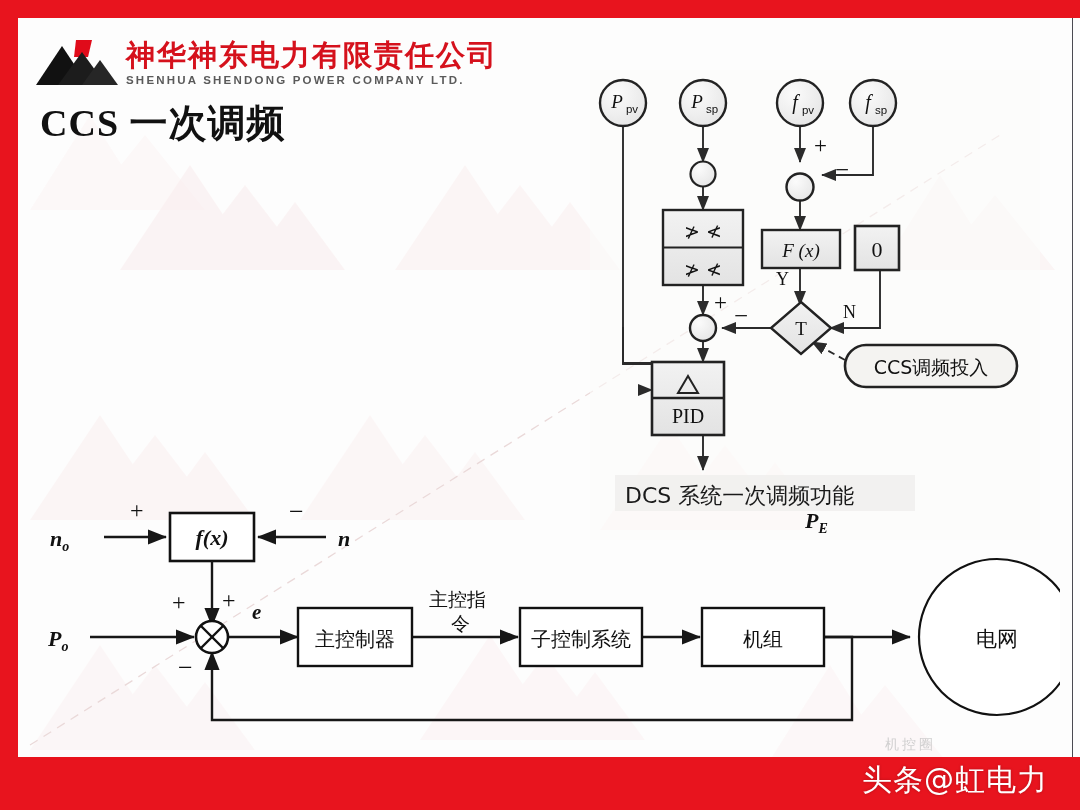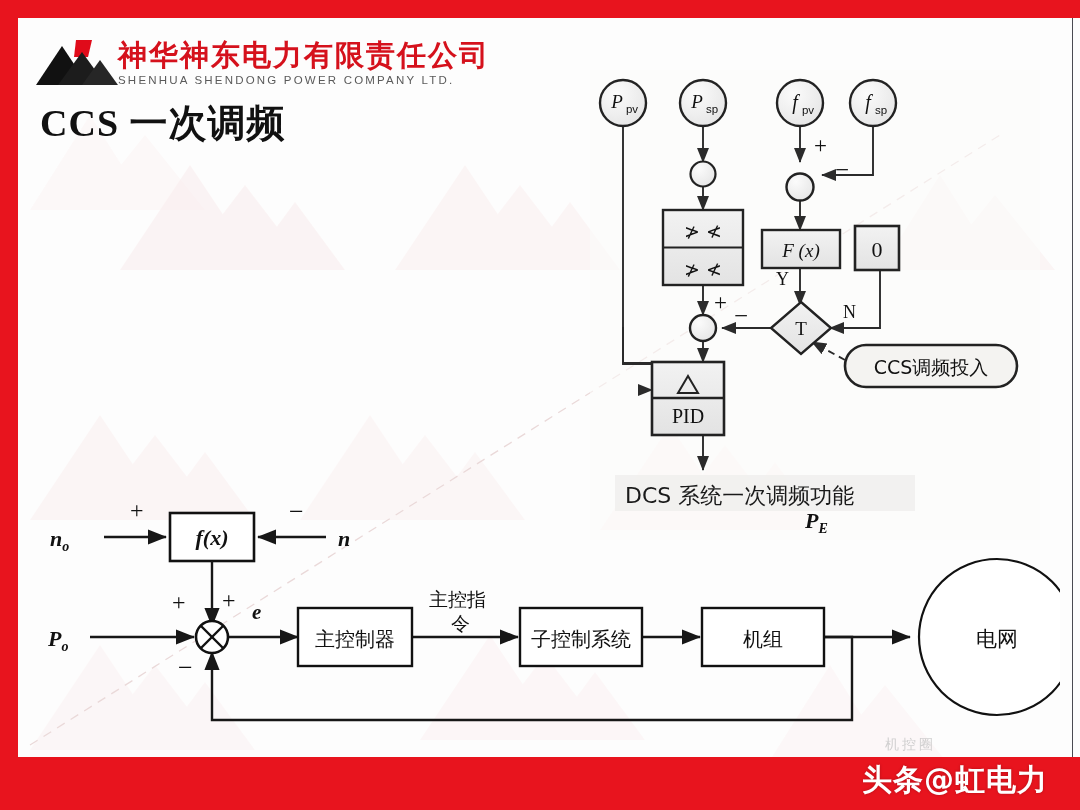--- a/index.html
+++ b/index.html
@@ -17,42 +17,42 @@
   
   .wm{position:absolute;opacity:.30;pointer-events:none;}
   .wm svg{display:block;}
 
   
   .diag{position:absolute;left:0;top:0;width:1080px;height:810px;pointer-events:none;}
 
   
   #logo-wrap{position:absolute;left:36px;top:38px;display:flex;align-items:flex-start;}
   #logo-mark{width:82px;height:48px;flex:0 0 auto;}
-  #logo-text{margin-left:0;}
+  #logo-text{margin-left:8px;}
   #logo-cn{font-family:"DejaVu Sans","Liberation Sans",sans-serif;
            font-weight:bold;font-size:29px;color:#d5111c;letter-spacing:2px;line-height:34px;
            white-space:nowrap;}
   #logo-en{font-family:"Liberation Sans","DejaVu Sans",sans-serif;
-           font-weight:normal;font-size:11.5px;color:#5a5a5a;letter-spacing:2.2px;
+           font-weight:bold;font-size:11.5px;color:#5a5a5a;letter-spacing:2.2px;
            line-height:14px;white-space:nowrap;margin-top:1px;}
 
   #slide-title{position:absolute;left:40px;top:98px;font-size:38px;font-weight:bold;
                color:#111;font-family:"Liberation Serif","DejaVu Serif",serif;
                letter-spacing:1px;white-space:nowrap;}
   #slide-title .cn{font-family:Liberation Sans, sans-serif;font-weight:bold;}
 
   
   #fig-top{position:absolute;left:590px;top:70px;}
   #fig-bottom{position:absolute;left:30px;top:480px;}
 
   
   #wm-faint{position:absolute;left:885px;top:736px;font-size:14px;color:#c9c9c9;
             font-family:"DejaVu Sans","Liberation Sans",sans-serif;letter-spacing:3px;
             white-space:nowrap;opacity:.85;}
-  #wm-toutiao{position:absolute;left:862px;top:760px;font-size:30px;font-weight:bold;
+  #wm-toutiao{position:absolute;left:862px;top:760px;font-size:30px;font-weight:normal;
               font-family:"DejaVu Sans","Liberation Sans",sans-serif;color:#fff;
               letter-spacing:1px;white-space:nowrap;
               text-shadow:0 0 3px rgba(0,0,0,.25);}
 </style>
 </head>
 <body>
 
 <div id="slide">
 
   <div class="wm" style="left:120px;top:140px;">

